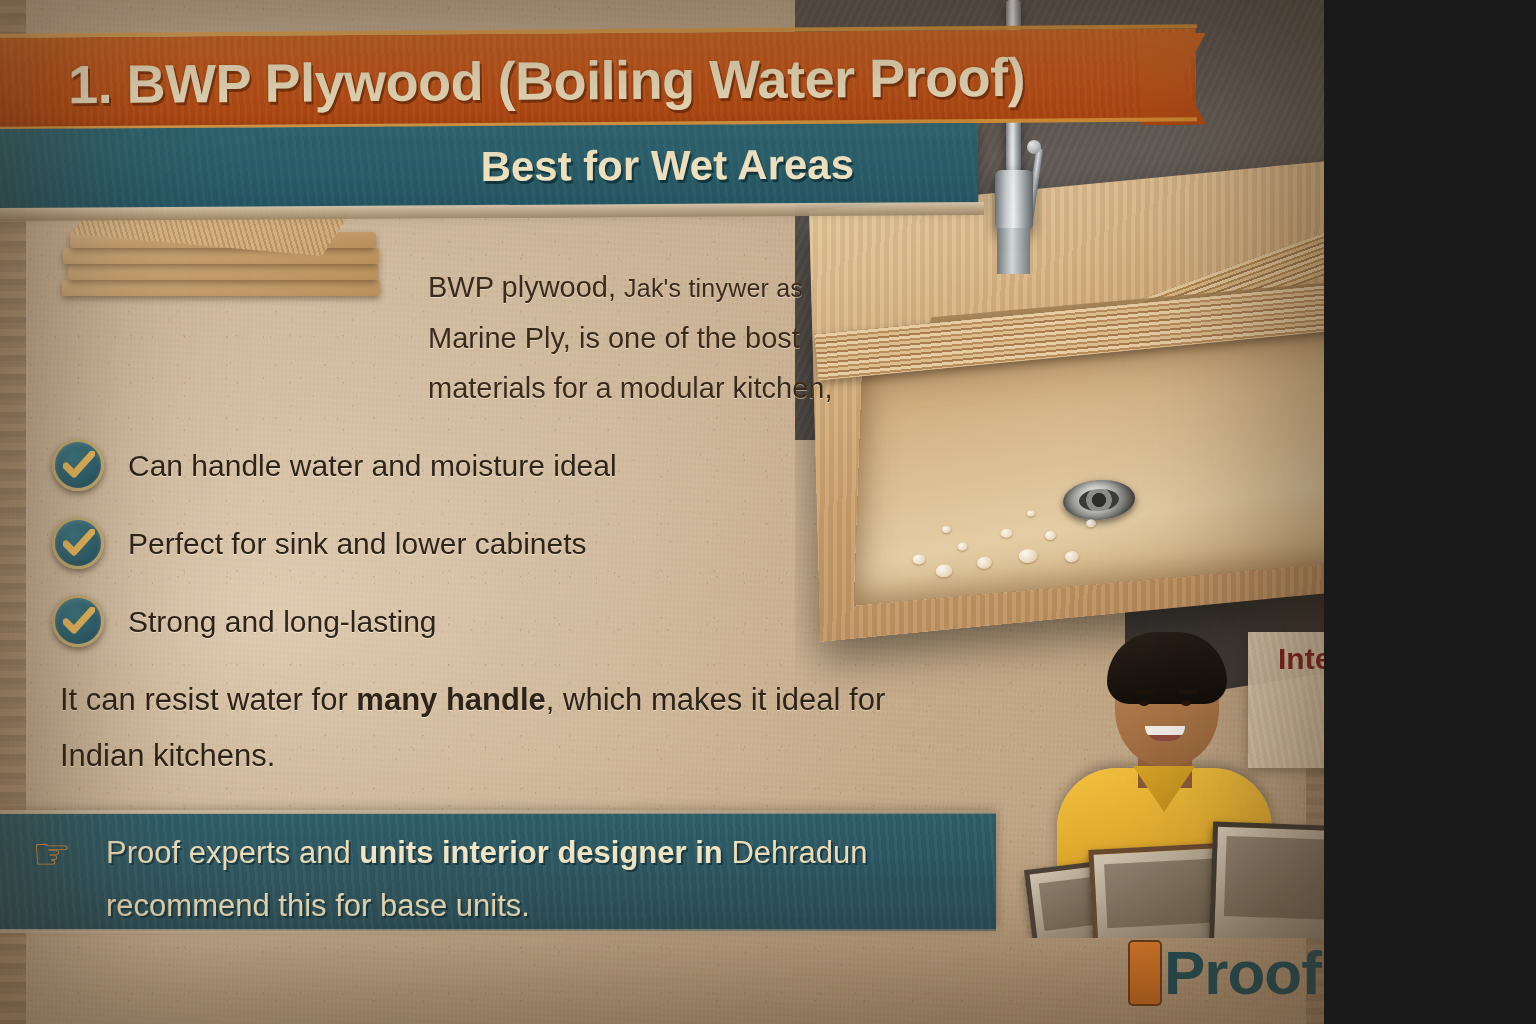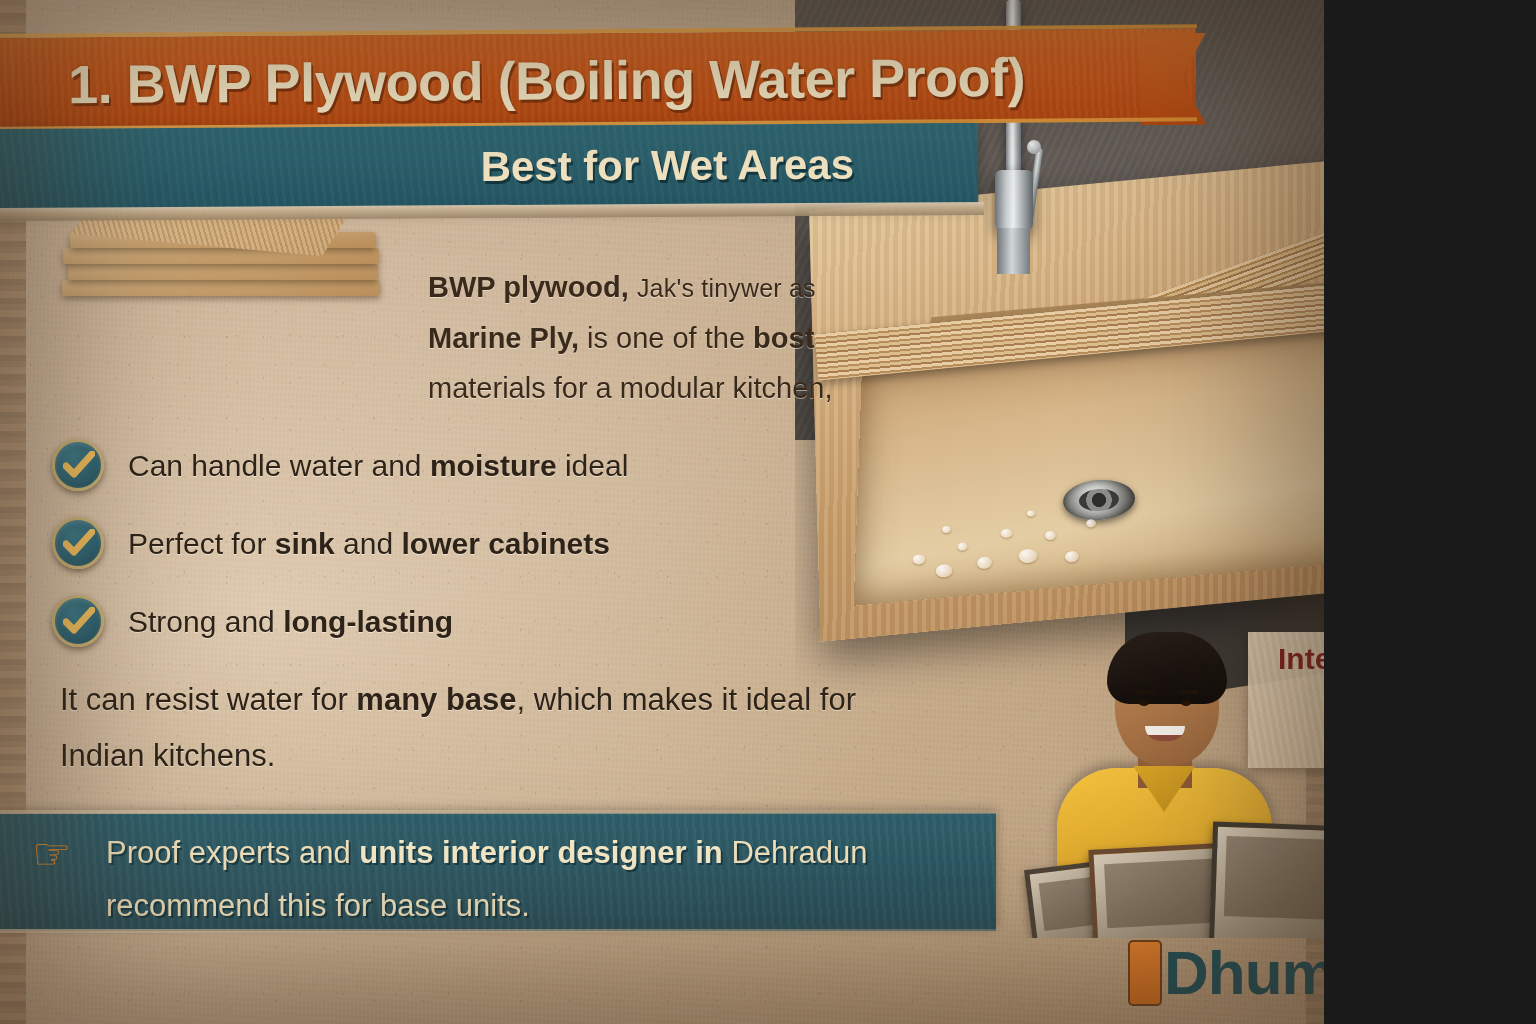--- a/index.html
+++ b/index.html
@@ -218,40 +218,40 @@
     text-shadow:2px 3px 0 rgba(10,40,48,.7);
     transform:rotate(-.35deg);
   }
 
   
   .intro{
     position:absolute;left:428px;top:262px;width:470px;
     font-size:29px;line-height:50px;color:#3a2a1c;
     text-shadow:0 1px 0 rgba(255,250,235,.5);
   }
-  .intro b{font-weight:700;margin-top:35px;}
+  .intro b{font-weight:400;margin-top:35px;}
   .intro .garble{font-size:25px;letter-spacing:.2px;}
 
   
   .bullets{position:absolute;left:52px;top:437px;width:790px;}
   .bullet{position:relative;height:70px;margin-bottom:8px;}
   .badge{
     position:absolute;left:0;top:2px;width:52px;height:52px;border-radius:50%;
     background:radial-gradient(circle at 38% 32%,#3a7b8b 0%,#2c6575 55%,#1f4c59 100%);
     border:3px solid #c9b277;
     box-shadow:0 3px 6px rgba(40,25,10,.5),inset 0 2px 5px rgba(255,255,255,.18);
     box-sizing:border-box;
   }
   .badge svg{position:absolute;left:8px;top:9px;}
   .bullet-text{
     position:absolute;left:76px;top:0;height:58px;line-height:58px;
     font-size:30px;color:#2e2318;white-space:nowrap;
     text-shadow:0 1px 0 rgba(255,250,235,.55);
   }
-  .bullet-text b{font-weight:700;text-align:center;}
+  .bullet-text b{font-weight:400;text-align:center;}
 
   
   .closing{
     position:absolute;left:60px;top:672px;width:830px;
     font-size:31px;line-height:56px;color:#2e2318;
     text-shadow:0 1px 0 rgba(255,250,235,.5);
   }
   .closing b{font-weight:700;}
 
   
@@ -449,21 +449,21 @@
         </svg>
       </span>
       <span class="bullet-text">
         <span>Strong and </span><b>long-lasting</b><span></span>
       </span>
     </div>
 
   </div>
 
   <div class="closing">
-    <span>It can resist water for </span><b>many base</b><span>, which makes it ideal for Indian kitchens.</span>
+    <span>It can resist water for </span><b>many handle</b><span>, which makes it ideal for Indian kitchens.</span>
   </div>
 
   <div class="callout"></div>
   <div class="callout-rule-t"></div>
   <div class="callout-rule-b"></div>
   <div class="hand-icon">☞</div>
   <div class="callout-text">
     <span>Proof experts and </span><b>units interior designer in</b><span> Dehradun recommend this for base units.</span>
   </div>
 
@@ -495,18 +495,18 @@
     <span class="leaf" style="left:252px;top:62px;width:36px;height:18px;transform:rotate(40deg)"></span>
     <span class="leaf" style="left:222px;top:96px;width:42px;height:20px;transform:rotate(-8deg)"></span>
     <span class="leaf" style="left:170px;top:116px;width:34px;height:16px;transform:rotate(15deg)"></span>
   </div>
   <div class="desig-text">
     <div>Interior</div>
   </div>
 
   <div class="logo">
     <div class="logo-bar"></div>
-    <div class="logo-word"><span>Dhum</span><span class="logo-i">i</span><span>m</span></div>
+    <div class="logo-word"><span>Proof</span><span class="logo-i">i</span><span>m</span></div>
     <div class="logo-reg">®</div>
   </div>
 
   <div class="vignette"></div>
 </div>
 
 </body></html>

